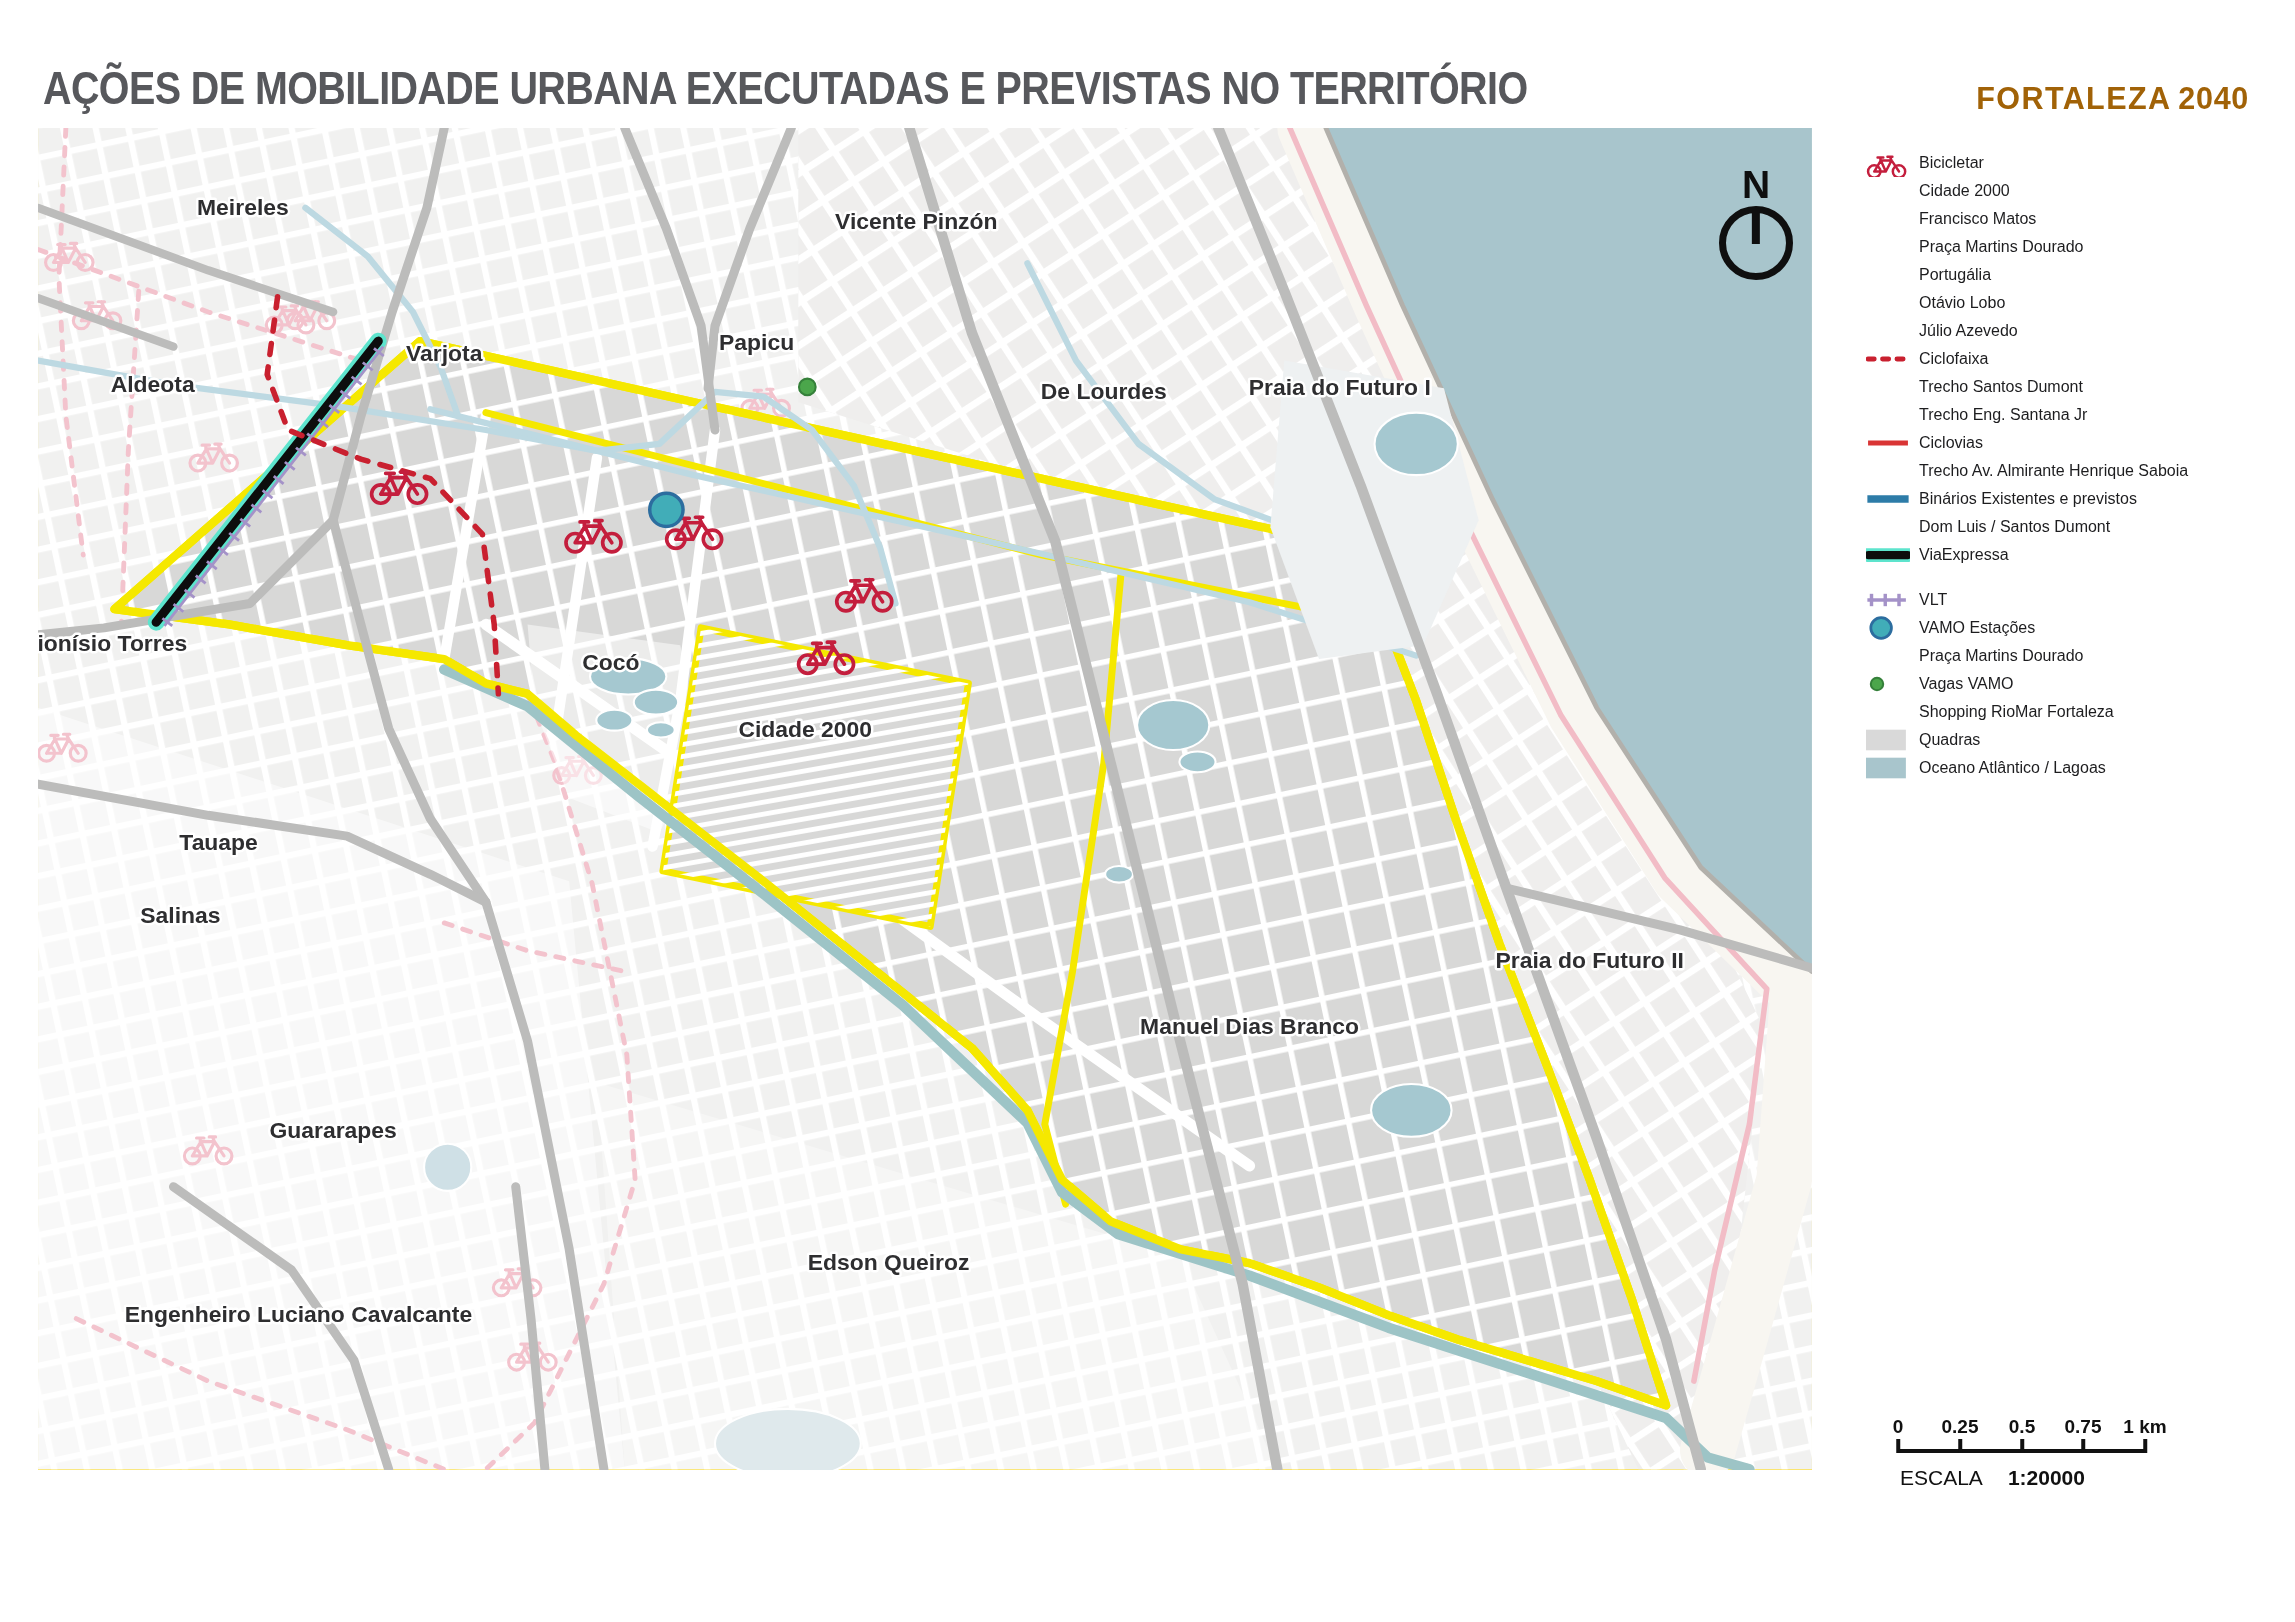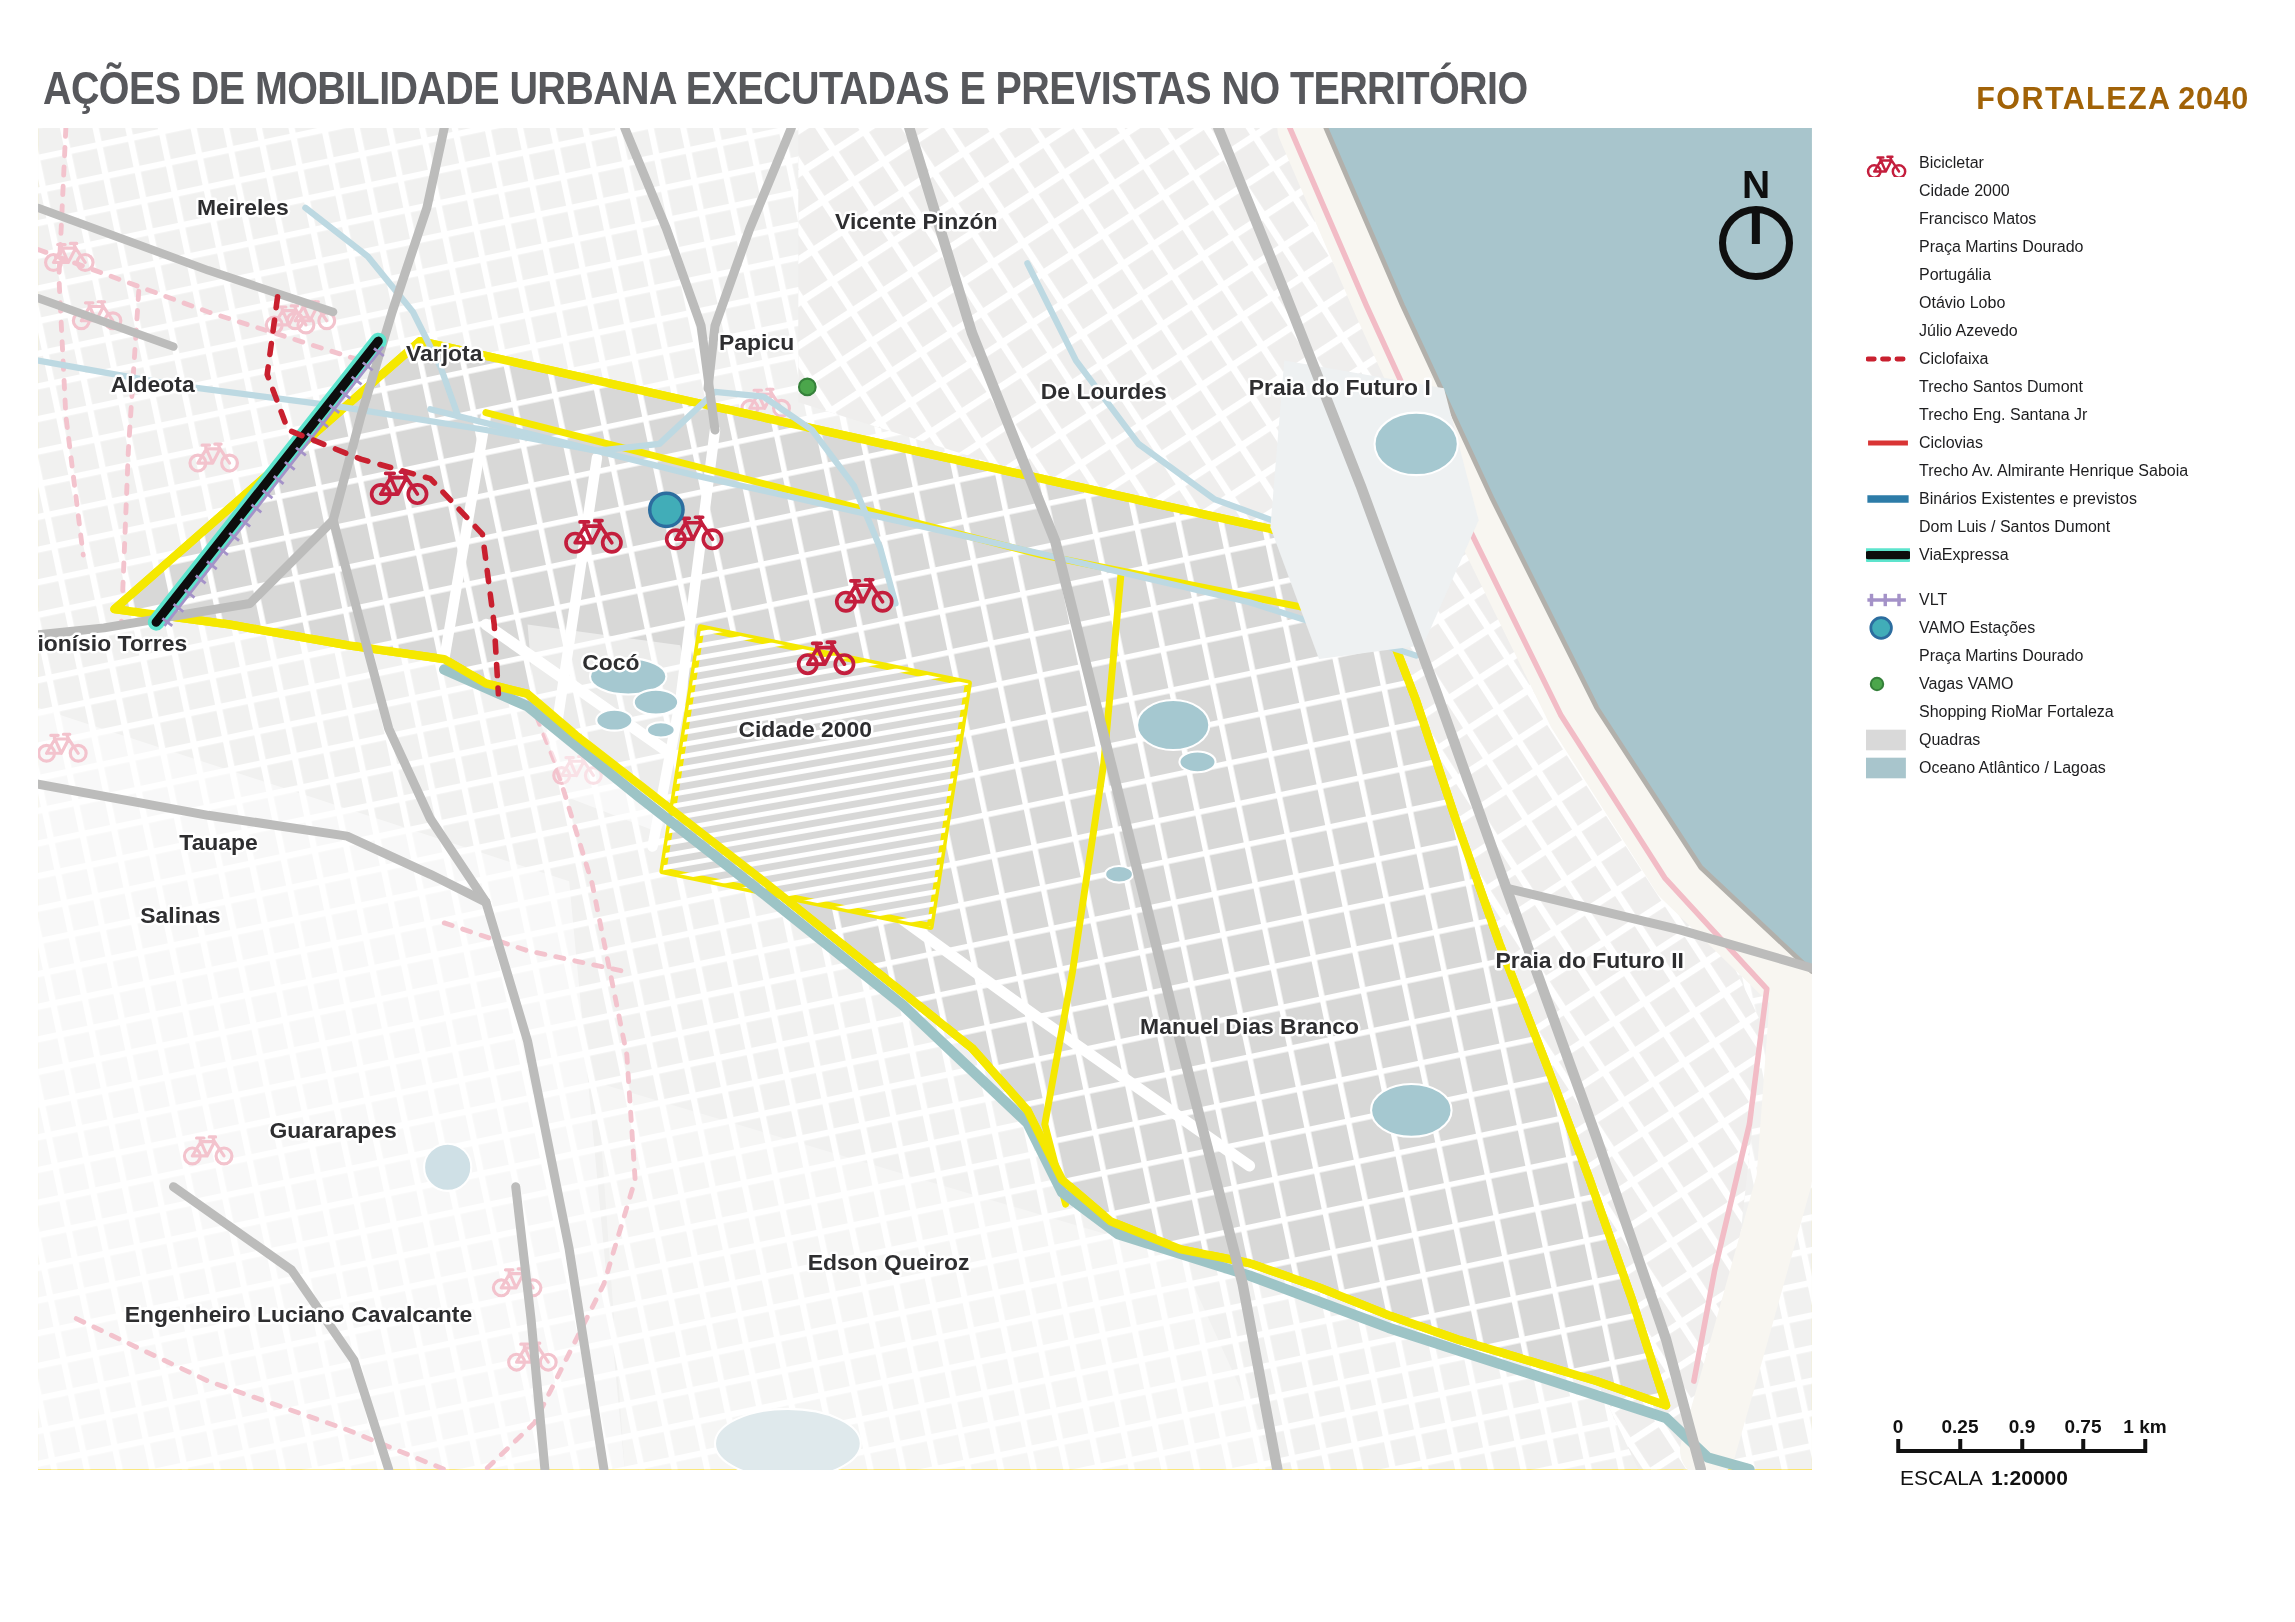--- a/index.html
+++ b/index.html
@@ -26,21 +26,21 @@
   .legend .row{display:flex;align-items:center;min-height:28px;}
   .legend .row.gap{margin-top:16.7px;}
   .legend .icon{flex:0 0 53px;display:flex;align-items:center;}
   .legend .sub{padding-left:53px;min-height:28px;display:flex;align-items:center;}
   
   .scalebar{position:absolute;left:1898px;top:1416px;width:278px;height:56px;}
   .scalebar .tick-label{position:absolute;top:0;font-size:19px;font-weight:700;color:#111;transform:translateX(-50%);white-space:nowrap;}
   .scalebar .bar{position:absolute;top:33px;left:0;height:3.5px;background:#111;}
   .scalebar .tick{position:absolute;top:23px;width:3.5px;height:14px;background:#111;transform:translateX(-50%);}
   .escala{position:absolute;left:1900px;top:1466px;font-size:21px;color:#111;}
-  .escala .v{font-weight:800;margin-left:8px;}
+  .escala .v{font-weight:800;margin-left:25px;}
   .projection{position:absolute;left:1900px;top:1498px;font-size:19px;letter-spacing:0.3px;color:#1c1c1c;}
 </style>
 </head>
 <body>
 
 <div class="page">
 
   <div class="title">AÇÕES DE MOBILIDADE URBANA EXECUTADAS E PREVISTAS NO TERRITÓRIO</div>
 
   <div class="brand">
@@ -306,21 +306,21 @@
         <span>Oceano Atlântico / Lagoas</span>
       </div>
     </div>
 
   <div class="scalebar" id="scalebar">
       <div class="bar" style="width: 247px;"></div>
       <div class="tick-label" style="left: 0px;">0</div>
       <div class="tick" style="left: 0px;"></div>
       <div class="tick-label" style="left: 62px;">0.25</div>
       <div class="tick" style="left: 62px;"></div>
-      <div class="tick-label" style="left: 124px;">0.9</div>
+      <div class="tick-label" style="left: 124px;">0.5</div>
       <div class="tick" style="left: 124px;"></div>
       <div class="tick-label" style="left: 185px;">0.75</div>
       <div class="tick" style="left: 185px;"></div>
       <div class="tick-label" style="left: 247px;">1 km</div>
       <div class="tick" style="left: 247px;"></div>
     </div>
 
   <div class="escala">
     <span>ESCALA</span><span class="v">1:20000</span>
   </div>

